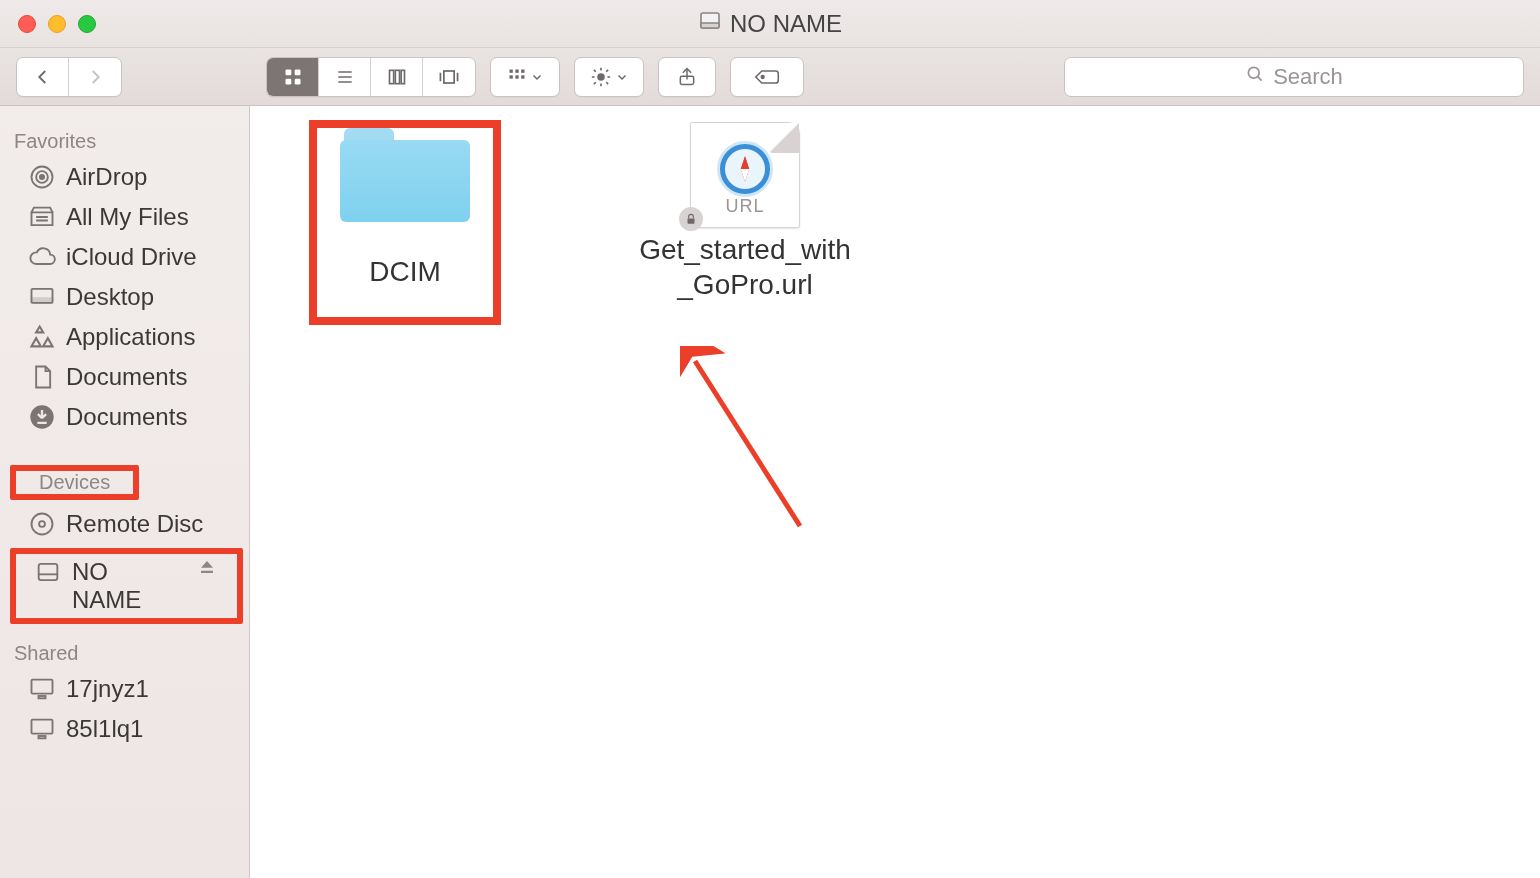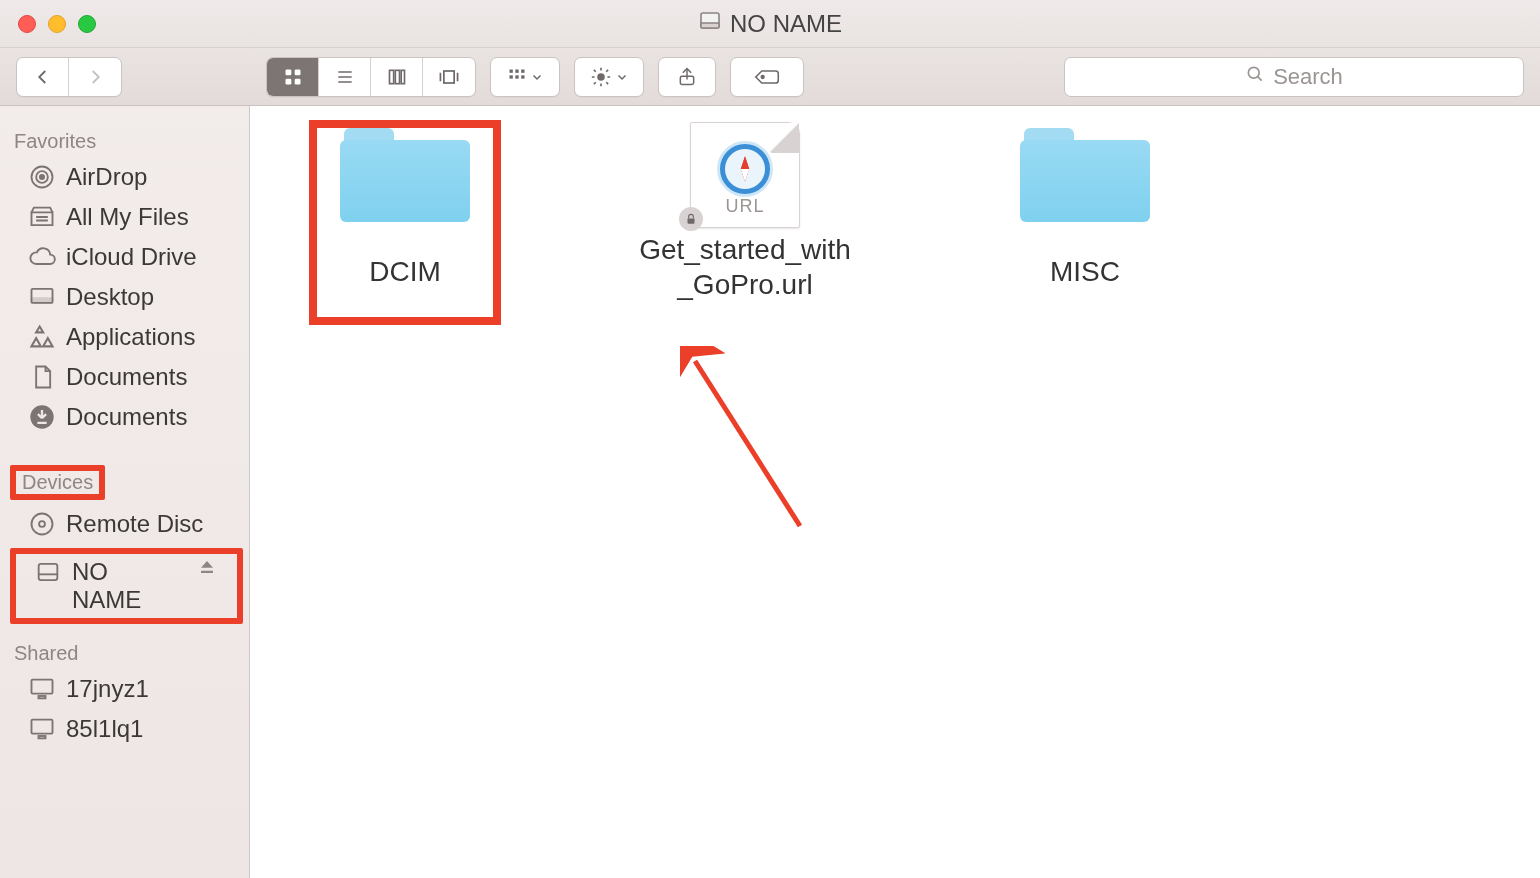--- a/index.html
+++ b/index.html
@@ -62,21 +62,21 @@
     background: linear-gradient(#f2ecea, #ede6e4);
     border-right: 1px solid #cfc8c6;
     padding: 14px 0 0 0;
     overflow: hidden;
   }
   .section-label { font-size:20px; color:#8d8684; margin: 10px 0 4px 14px; }
   .side-item { display:flex; gap:10px; padding:6px 10px 6px 28px; font-size:24px; color:#3b3938; cursor:default; position:relative;}
   .side-item svg { width:28px; height:28px; color:#7a7472; flex:0 0 28px;}
   .side-item .eject { margin-left:auto; margin-right:10px; width:18px; height:18px; color:#8d8684;}
   .hl-box { border:6px solid #eb3f29; border-radius:2px; }
-  .hl-devices { display:inline-block; padding:0 6px; margin-left:10px; }
+  .hl-devices { display:inline-block; padding:0 23px; margin-left:10px; }
   .side-item.selected { background:transparent; }
   .side-item.noname-wrap { margin:4px 6px 4px 10px; padding:4px 6px 4px 18px; }
 
   
   .main { flex:1; background:#fff; position:relative; padding-top:10px;}
   .grid { display:flex; gap:110px; padding: 6px 40px; }
   .file { width:230px; display:flex; flex-direction:column; align-items:center; gap:4px; }
   .file .label { font-size:28px; color:#333; text-align:center; line-height:1.25; max-width:220px; word-break:break-word;}
   .folder-ic { width:130px; height:100px; position:relative; }
   .folder-ic::before{
@@ -342,24 +342,20 @@
           <div class="lock">
             <svg viewBox="0 0 24 24" fill="currentColor">
                 <rect x="6" y="11" width="12" height="9" rx="1.5"></rect>
                 <path d="M8 11V8a4 4 0 1 1 8 0v3" fill="none" stroke="currentColor" stroke-width="2"></path>
               </svg>
           </div>
         </div>
         <div class="label">Get_started_with_GoPro.url</div>
       </div>
 
-      <div class="file">
-        <div class="folder-ic"></div>
-        <div class="label" style="margin-top:28px;">MISC</div>
-      </div>
     </div>
 
     <svg class="arrow-annot" viewBox="0 0 150 200">
       <defs>
         <marker id="ah" markerWidth="12" markerHeight="12" refX="2" refY="6" orient="auto">
           <path d="M0,0 L12,6 L0,12 L3,6 z" fill="#eb3f29"></path>
         </marker>
       </defs>
       <line x1="120" y1="180" x2="15" y2="15" stroke="#eb3f29" stroke-width="5" marker-end="url(#ah)"></line>
     </svg>

